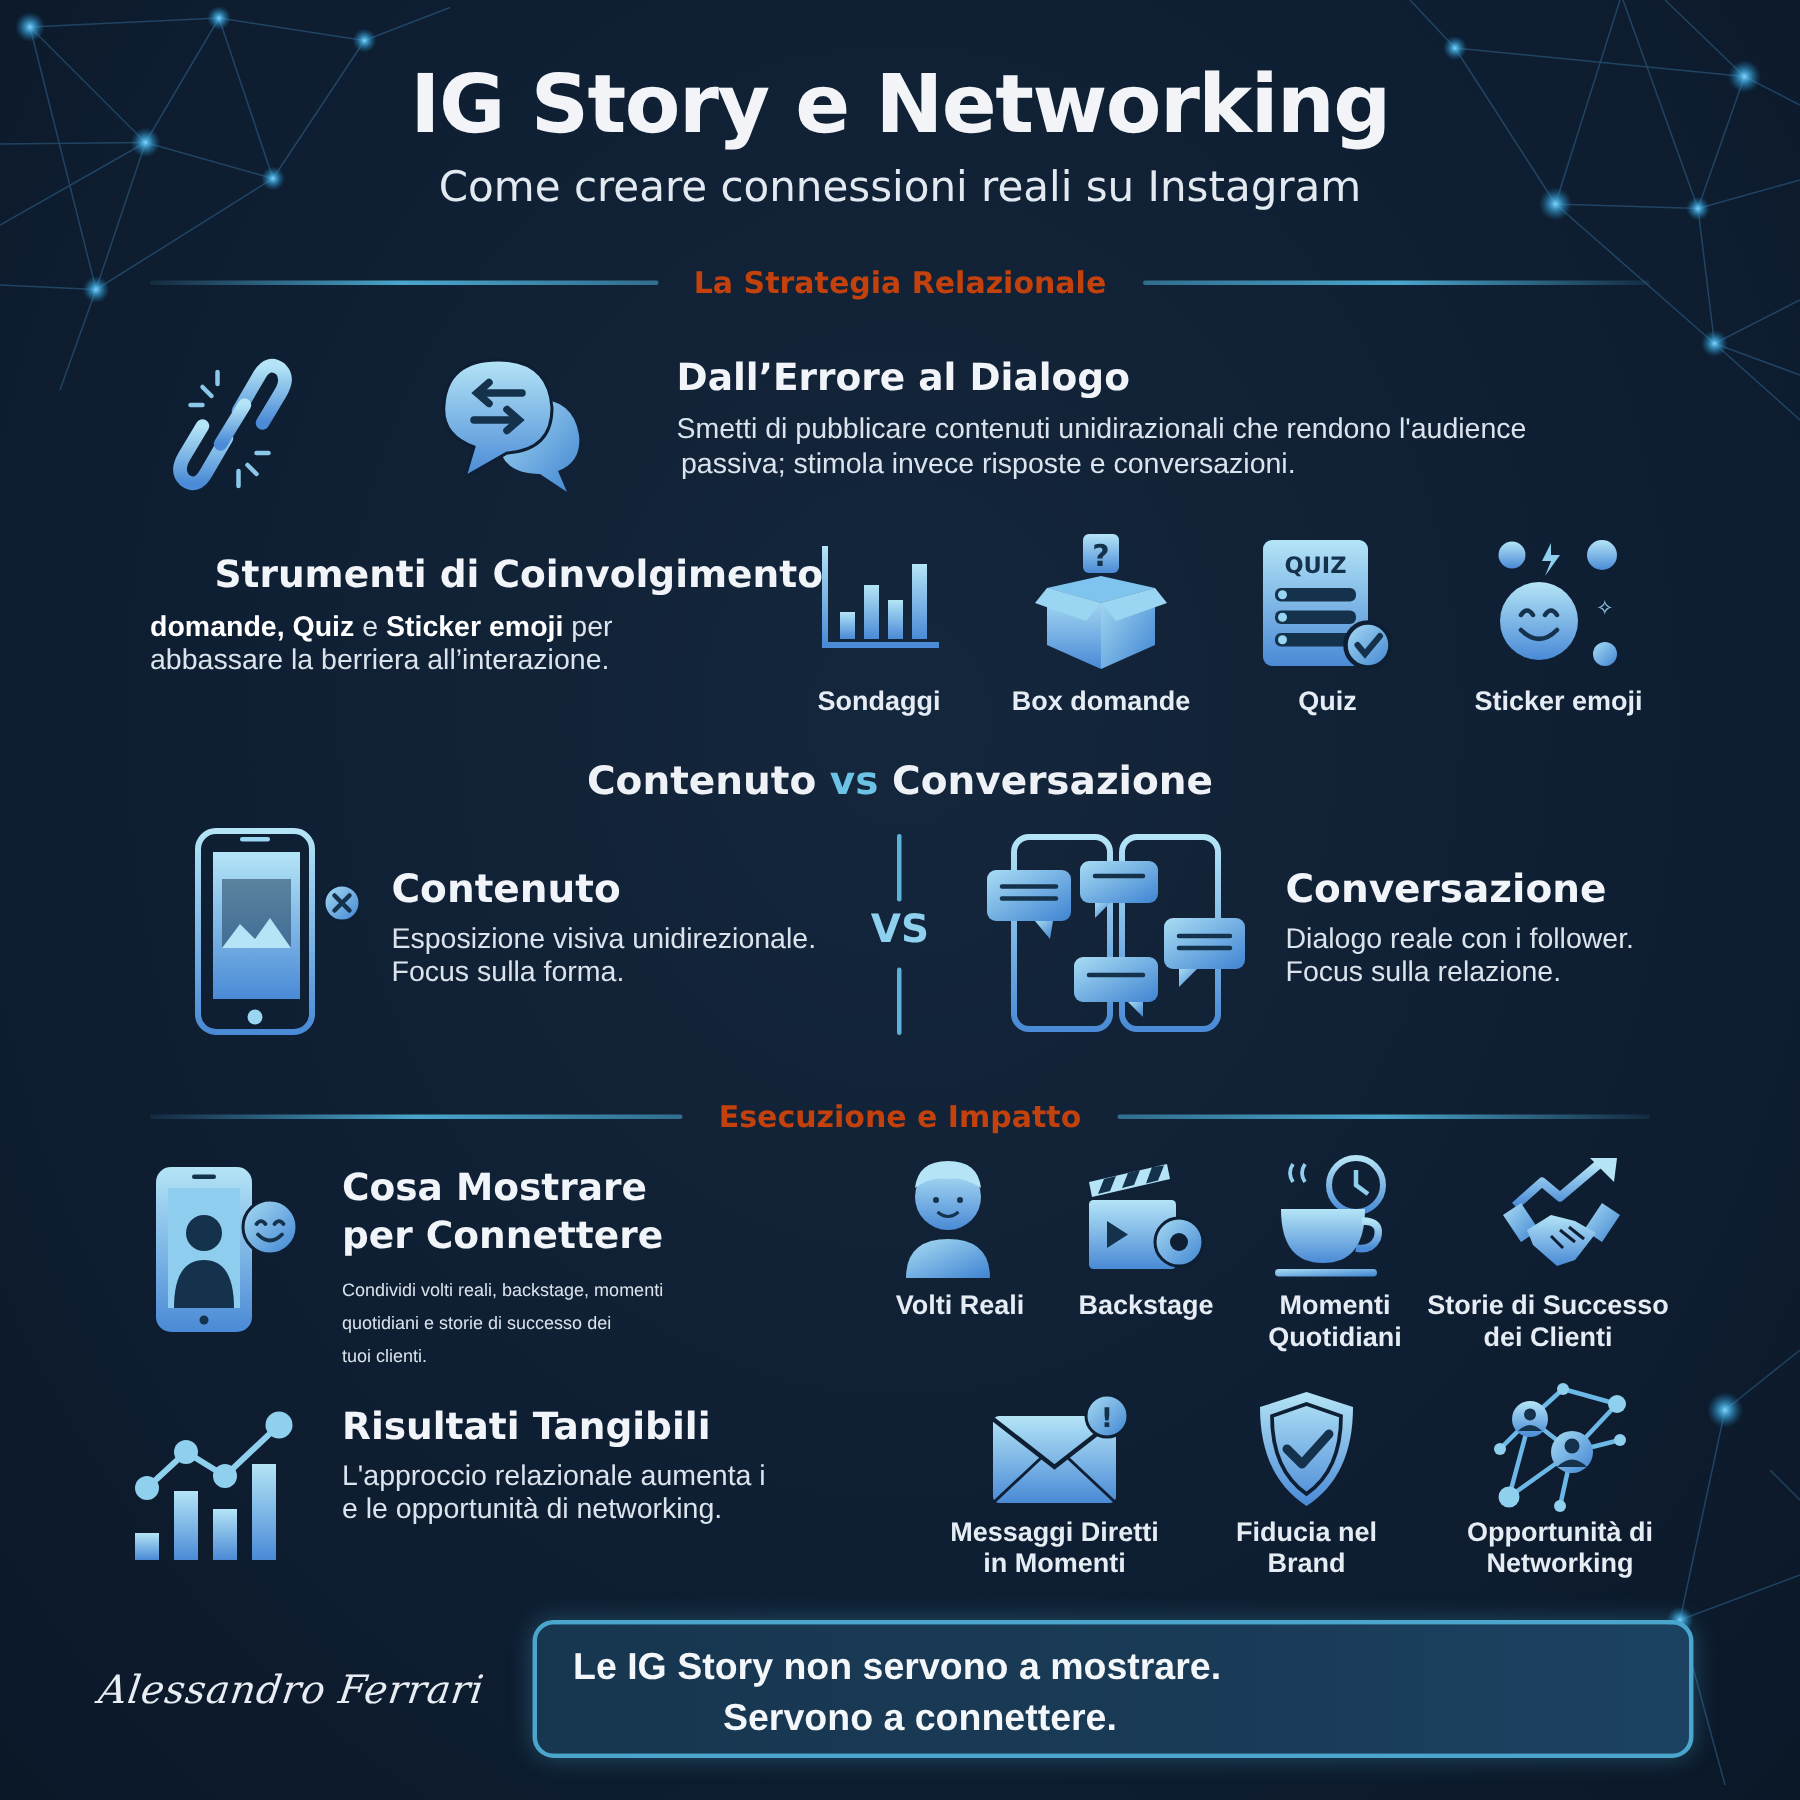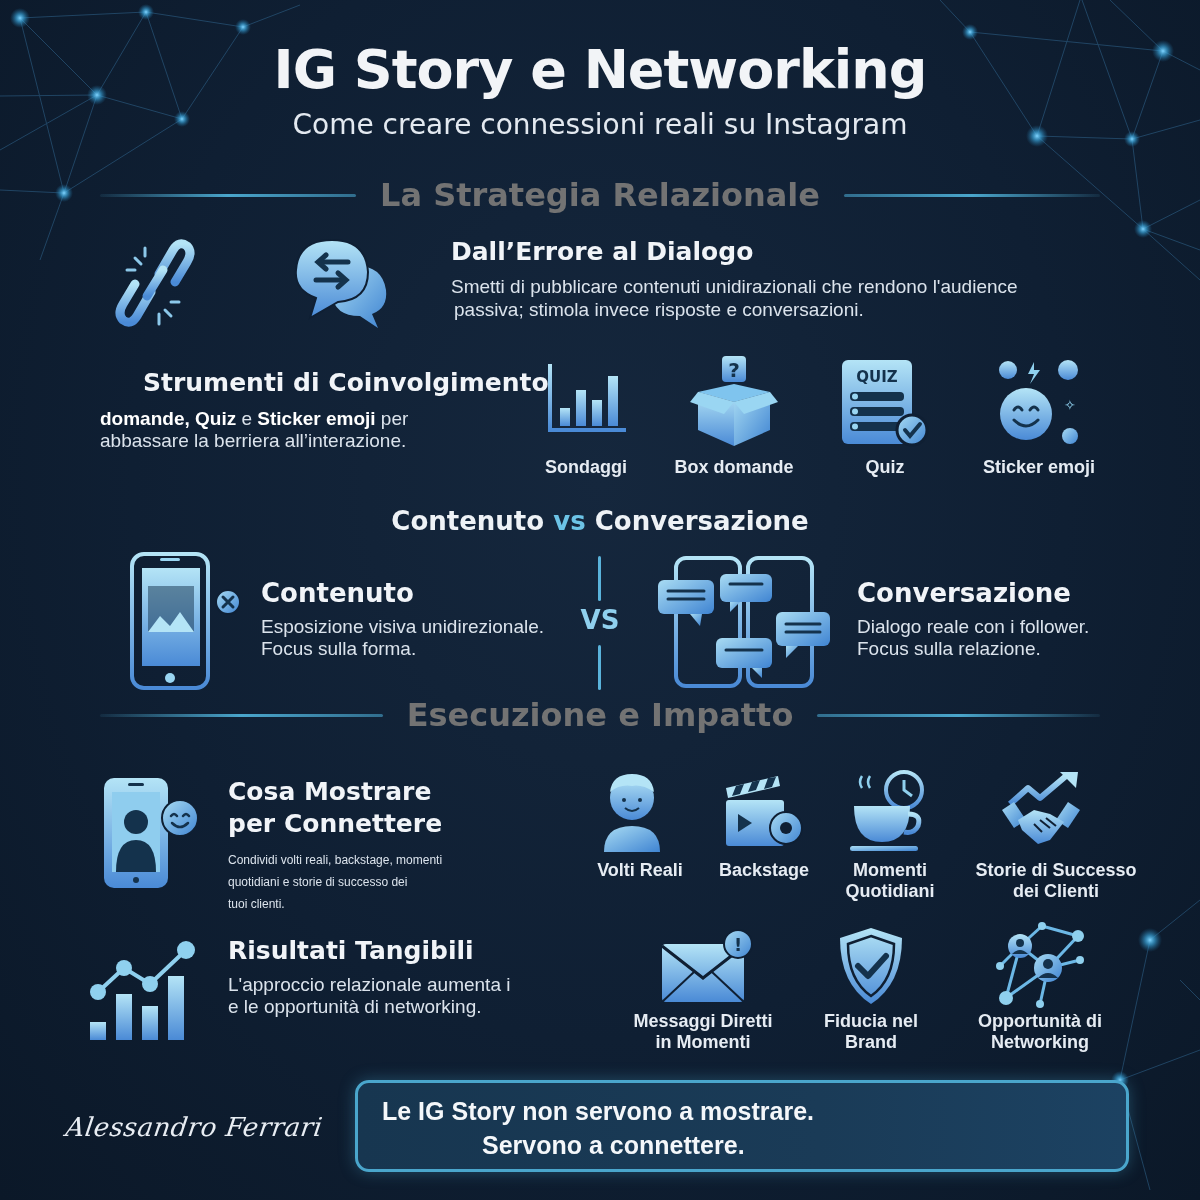--- a/index.html
+++ b/index.html
@@ -15,21 +15,21 @@
     left:0; width:1200px; top:38px; text-align:center;
     font-family:"DejaVu Sans", sans-serif; font-weight:bold; font-size:54px; letter-spacing:-1px; color:#f2f4f7;
   }
   .subtitle {
     left:0; width:1200px; top:108px; text-align:center;
     font-family:"DejaVu Sans", sans-serif; font-size:28px; color:#e3e9f0; font-weight:normal;
   }
   .section-head { display:flex; align-items:center; justify-content:center; left:100px; width:1000px; }
   .section-head .line { flex:1; height:3px; background:linear-gradient(90deg, rgba(70,160,200,0.1), #4aa6cc, rgba(70,160,200,0.6)); border-radius:2px; }
   .section-head .line.r { background:linear-gradient(90deg, rgba(70,160,200,0.6), #4aa6cc, rgba(70,160,200,0.1)); }
-  .section-head .txt { padding:0 24px; font-family:"DejaVu Sans", sans-serif; font-weight:bold; font-size:32px; color:#737373; white-space:nowrap; }
+  .section-head .txt { padding:0 24px; font-family:"DejaVu Sans", sans-serif; font-weight:bold; font-size:20px; color:#c2410c; white-space:nowrap; }
   .h2 { font-family:"DejaVu Sans", sans-serif; font-weight:bold; font-size:25px; color:#f1f4f8; }
   .body { font-family:"Liberation Sans", sans-serif; font-size:19px; line-height:22px; color:#dbe3ec; }
   .body b { color:#ffffff; }
   .icon-label { font-family:"Liberation Sans", sans-serif; font-weight:bold; font-size:18px; color:#e6ecf3; text-align:center; line-height:21px; }
   .vs-head { left:0; width:1200px; top:506px; text-align:center; font-family:"DejaVu Sans", sans-serif; font-weight:bold; font-size:26px; color:#eef2f6; }
   .vs-head .vs { color:#6cc3e6; }
   .vs-mid { left:580px; top:605px; width:40px; text-align:center; font-family:"DejaVu Sans", sans-serif; font-weight:bold; font-size:26px; color:#8fd0ee; }
   .vline { width:3px; background:#5ab3db; border-radius:2px; left:598px; }
   .quote-box {
     left:355px; top:1080px; width:774px; height:92px; box-sizing:border-box;
@@ -275,21 +275,21 @@
         <line x1="130" y1="70" x2="164" y2="70"></line>
         <line x1="130" y1="78" x2="164" y2="78"></line>
       <line x1="70" y1="96" x2="106" y2="96"></line>
     </g>
   </svg>
 </div>
 <div class="abs h2" style="left:857px; top:578px; font-size:26px;">Conversazione</div>
 <div class="abs body" style="left:857px; top:616px;">Dialogo reale con i follower.</div>
 <div class="abs body" style="left:857px; top:638px;">Focus sulla relazione.</div>
 
-<div class="abs section-head" style="top:696px;justify-content:flex-end;">
+<div class="abs section-head" style="top:732px;justify-content:flex-end;">
   <div class="line"></div>
   <div class="txt">Esecuzione e Impatto</div>
   <div class="line r"></div>
 </div>
 
 <div class="abs" style="left:102px; top:776px;">
   <svg width="100" height="116" viewBox="0 0 100 116">
     <rect x="2" y="2" width="64" height="110" rx="10" fill="url(#ig)"></rect>
     <rect x="10" y="16" width="48" height="80" fill="#8fcdee"></rect>
     <rect x="26" y="7" width="16" height="3" rx="1.5" fill="#14324c"></rect>
@@ -364,21 +364,21 @@
     <polygon points="2,40 14,32 26,50 14,58" fill="url(#igh)"></polygon>
     <polygon points="80,40 68,32 56,50 68,58" fill="url(#igh)"></polygon>
     <path d="M18 50 L34 40 L50 44 L64 52 L50 70 L38 74 L22 60Z" fill="url(#ig)"></path>
     <g stroke="#0f1f33" stroke-width="2">
         <line x1="34" y1="54" x2="42" y2="62"></line>
         <line x1="40" y1="50" x2="50" y2="58"></line>
         <line x1="46" y1="48" x2="56" y2="56"></line>
       </g>
   </svg>
 </div>
-<div class="abs icon-label" style="left:968px; top:860px; width:176px;">
+<div class="abs icon-label" style="left:944px; top:860px; width:176px;">
   <div>Storie di Successo</div>
   <div>dei Clienti</div>
 </div>
 
 <div class="abs" style="left:88px; top:936px;">
   <svg width="116" height="108" viewBox="0 0 116 108">
     <rect x="2" y="86" width="16" height="18" fill="url(#ig)"></rect>
     <rect x="28" y="58" width="16" height="46" fill="url(#ig)"></rect>
     <rect x="54" y="70" width="16" height="34" fill="url(#ig)"></rect>
     <rect x="80" y="40" width="16" height="64" fill="url(#ig)"></rect>

